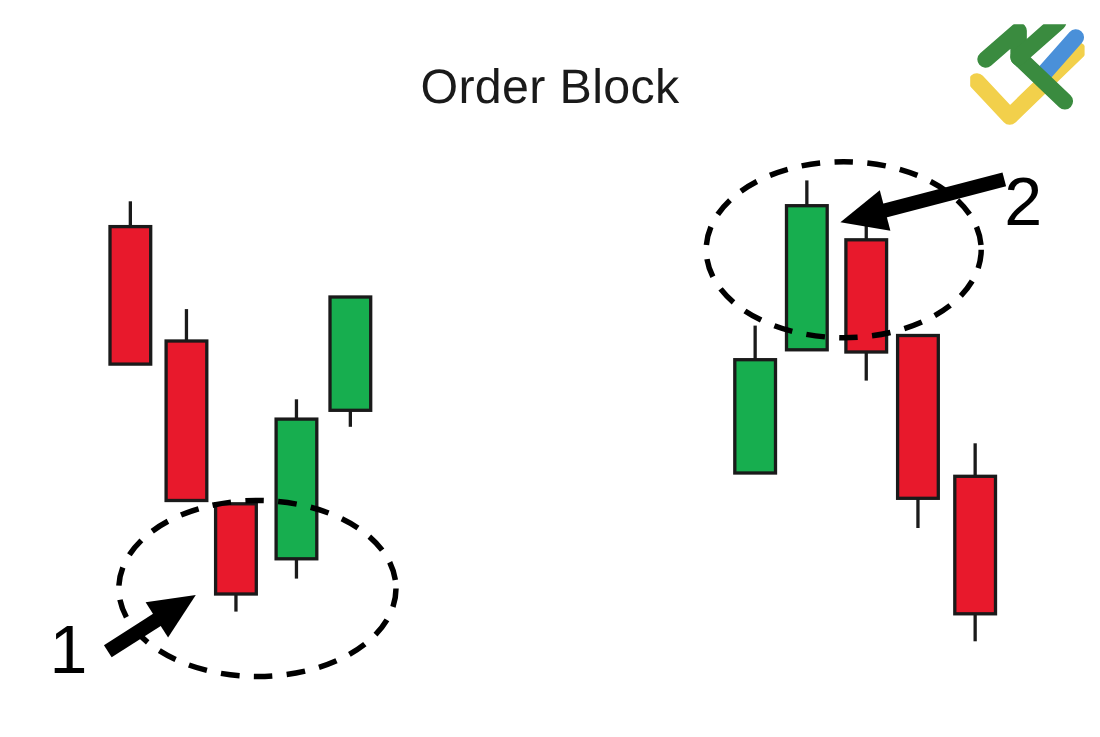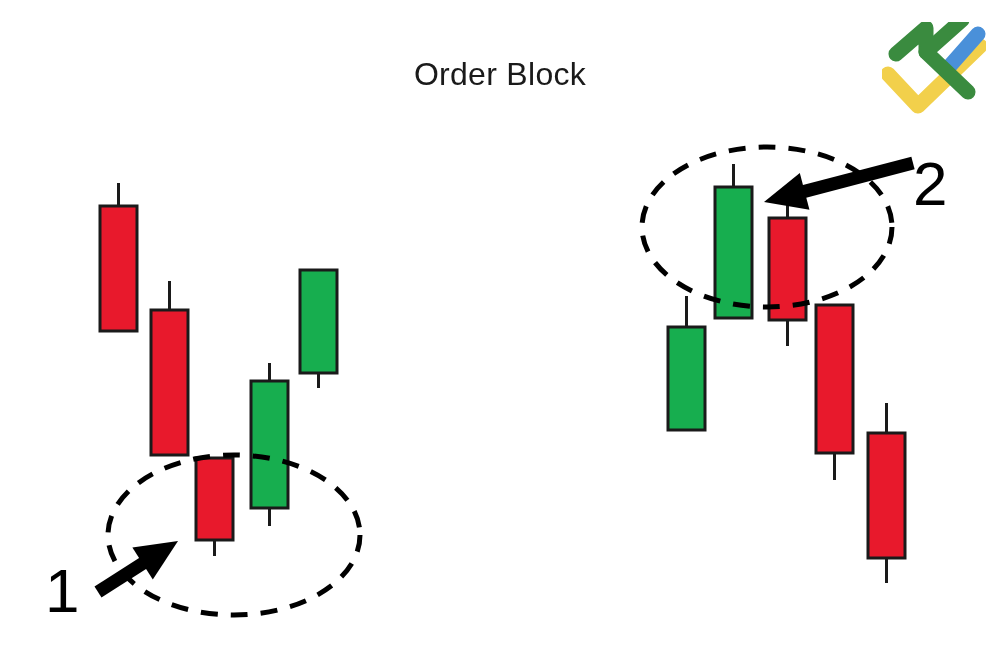--- a/index.html
+++ b/index.html
@@ -26,21 +26,21 @@
     height: 670px;
     display: block;
   }
   .chart-title {
     position: absolute;
     left: 0;
     top: 58px;
     width: 1000px;
     text-align: center;
     font-family: "Liberation Sans", sans-serif;
-    font-size: 32px;
+    font-size: 44px;
     font-weight: 400;
     color: #1a1a1a;
     letter-spacing: 0.3px;
     line-height: 1;
     user-select: none;
   }
   .brand-logo {
     position: absolute;
     right: 14px;
     top: 22px;

